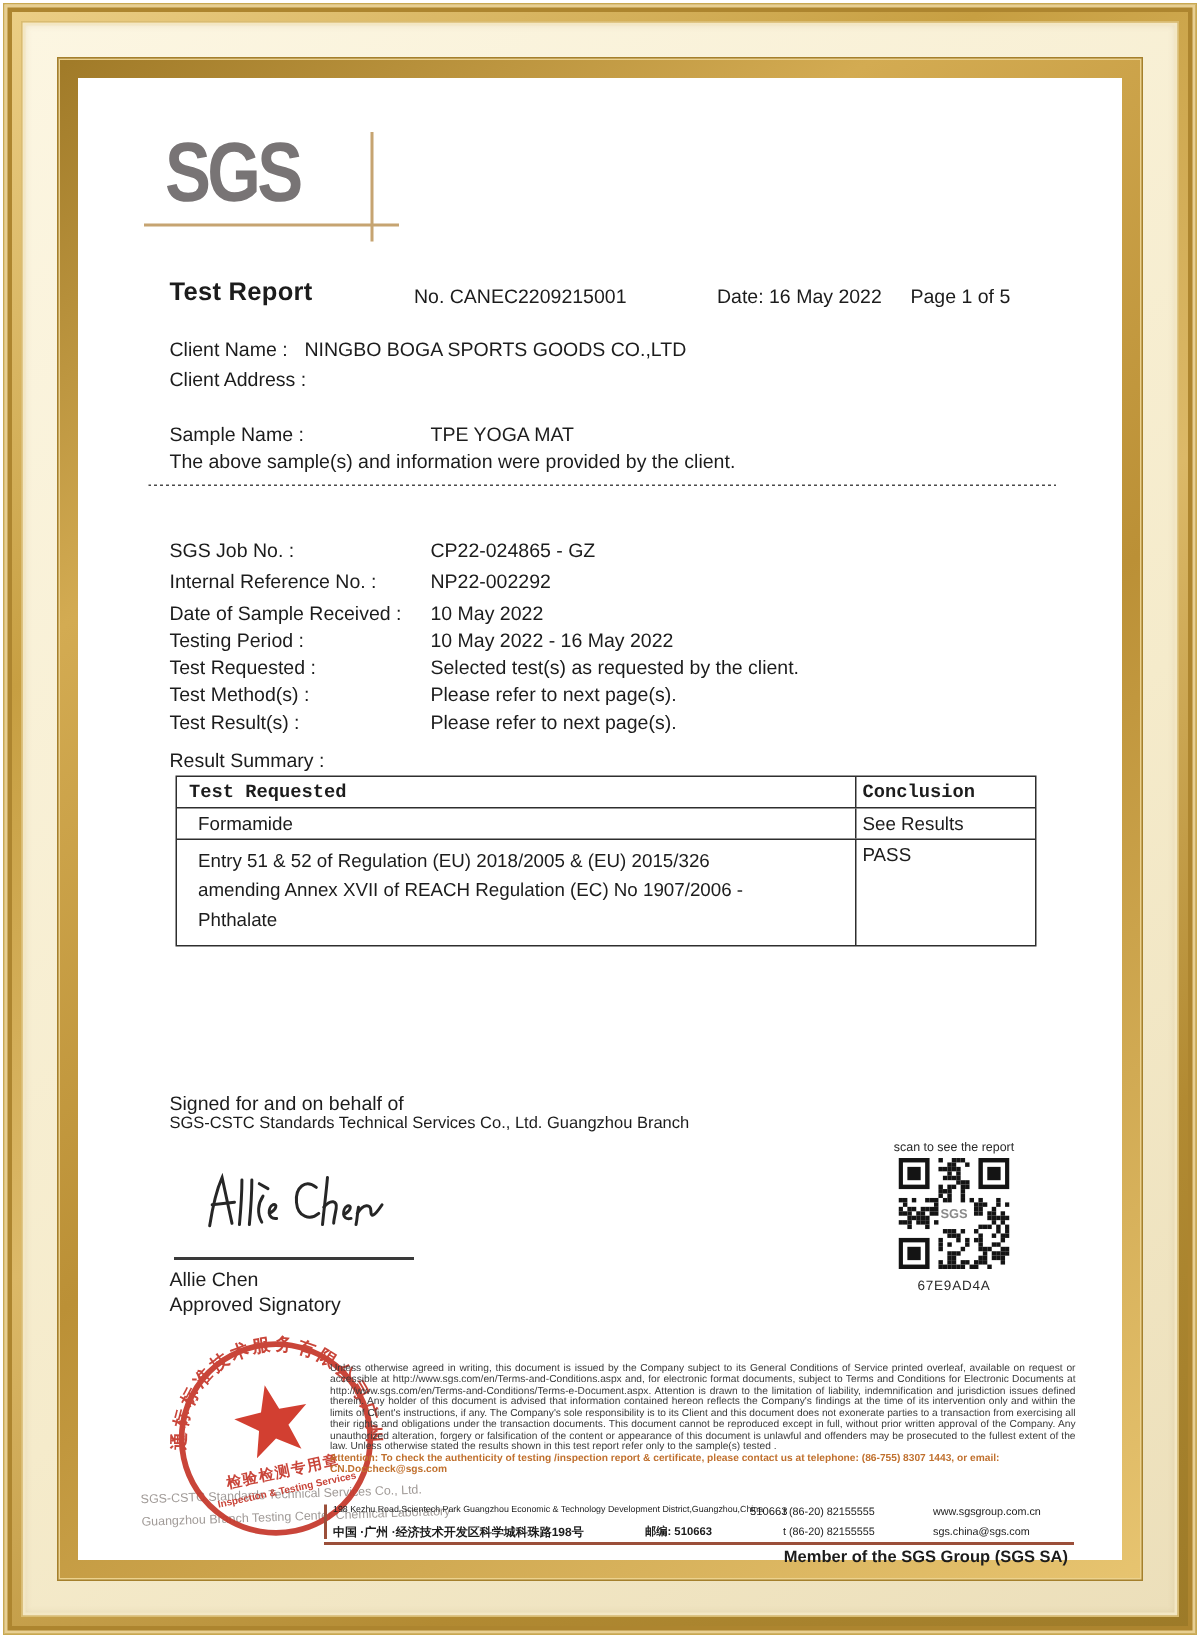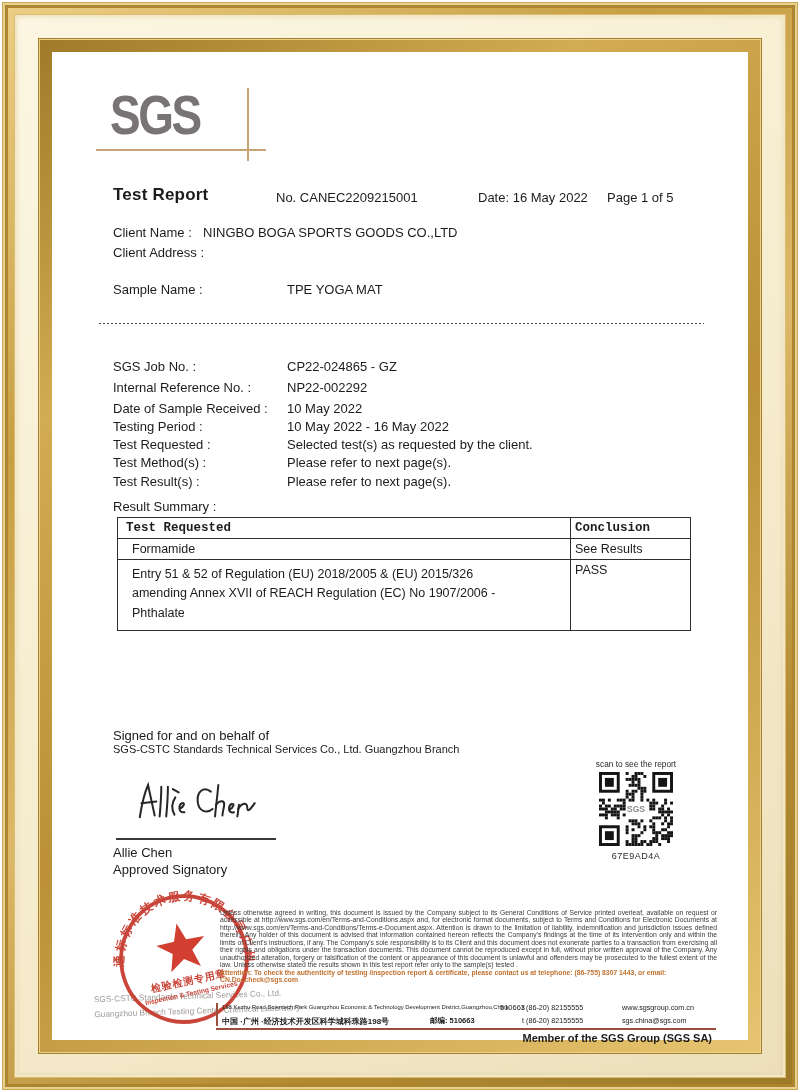--- a/index.html
+++ b/index.html
@@ -108,20 +108,21 @@
   <div class="abs doc-title">Test Report</div>
   <div class="abs meta m-no">No. CANEC2209215001</div>
   <div class="abs meta m-date">Date: 16 May 2022</div>
   <div class="abs meta m-page">Page 1 of 5</div>
 
   <div class="abs t13 lbl-col r-name">Client Name :</div>
   <div class="abs t13 val-col r-name">NINGBO BOGA SPORTS GOODS CO.,LTD</div>
   <div class="abs t13 lbl-col r-addr">Client Address :</div>
   <div class="abs t13 lbl-col r-sample">Sample Name :</div>
   <div class="abs t13 sample-val r-sample">TPE YOGA MAT</div>
+  <div class="abs r-note">The above sample(s) and information were provided by the client.</div>
   <div class="abs dash-line"></div>
 
   <div class="abs drow d0"><span>SGS Job No. :</span><span class="dv">CP22-024865 - GZ</span></div>
   <div class="abs drow d1"><span>Internal Reference No. :</span><span class="dv">NP22-002292</span></div>
   <div class="abs drow d2"><span>Date of Sample Received :</span><span class="dv">10 May 2022</span></div>
   <div class="abs drow d3"><span>Testing Period :</span><span class="dv">10 May 2022 - 16 May 2022</span></div>
   <div class="abs drow d4"><span>Test Requested :</span><span class="dv">Selected test(s) as requested by the client.</span></div>
   <div class="abs drow d5"><span>Test Method(s) :</span><span class="dv">Please refer to next page(s).</span></div>
   <div class="abs drow d6"><span>Test Result(s) :</span><span class="dv">Please refer to next page(s).</span></div>
 

